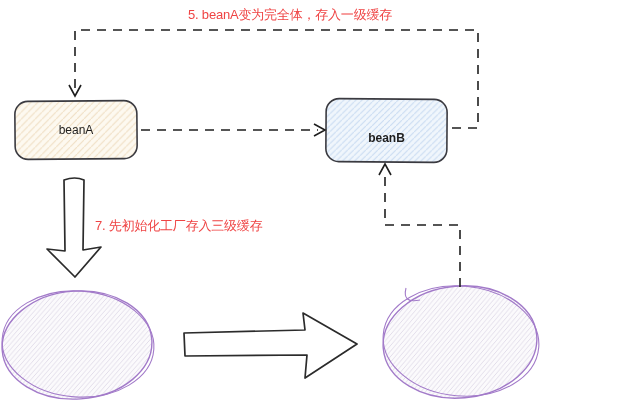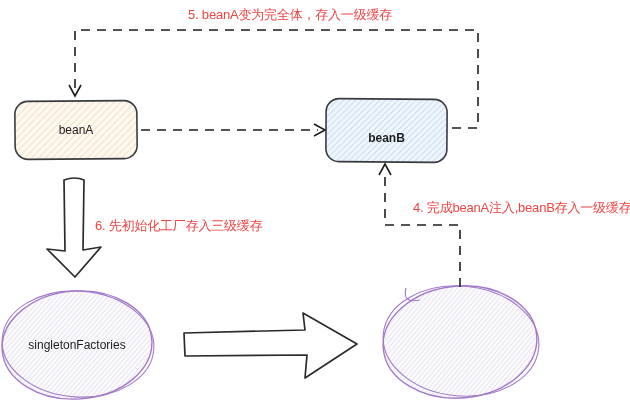--- a/index.html
+++ b/index.html
@@ -85,24 +85,22 @@
 
     <g>
       <path d="M184,333 L305,330 L303,313 L357,344 L305,378 L307,355 L185,356 Z" fill="#ffffff" stroke="#2b2b2b" stroke-width="1.7" stroke-linejoin="round"></path>
     </g>
   </svg>
 
   <div class="node-label" style="left:15px;top:101px;width:122px;height:58px;">beanA</div>
 
   <div class="node-label" style="left:326px;top:99px;width:121px;height:77px;font-weight:bold;">beanB</div>
 
-  <div class="node-label" style="left:2px;top:291px;width:150px;height:108px;">singletonFactories</div>
 
 
   <div class="note" style="left:188px;top:6px;">5. beanA变为完全体，存入一级缓存</div>
 
 
-  <div class="note" style="left:95px;top:217px;">6. 先初始化工厂存入三级缓存</div>
+  <div class="note" style="left:95px;top:217px;">7. 先初始化工厂存入三级缓存</div>
 
-  <div class="note" style="left:413px;top:199px;">4. 完成beanA注入,beanB存入一级缓存</div>
 
 
 </div>
 
 </body></html>

